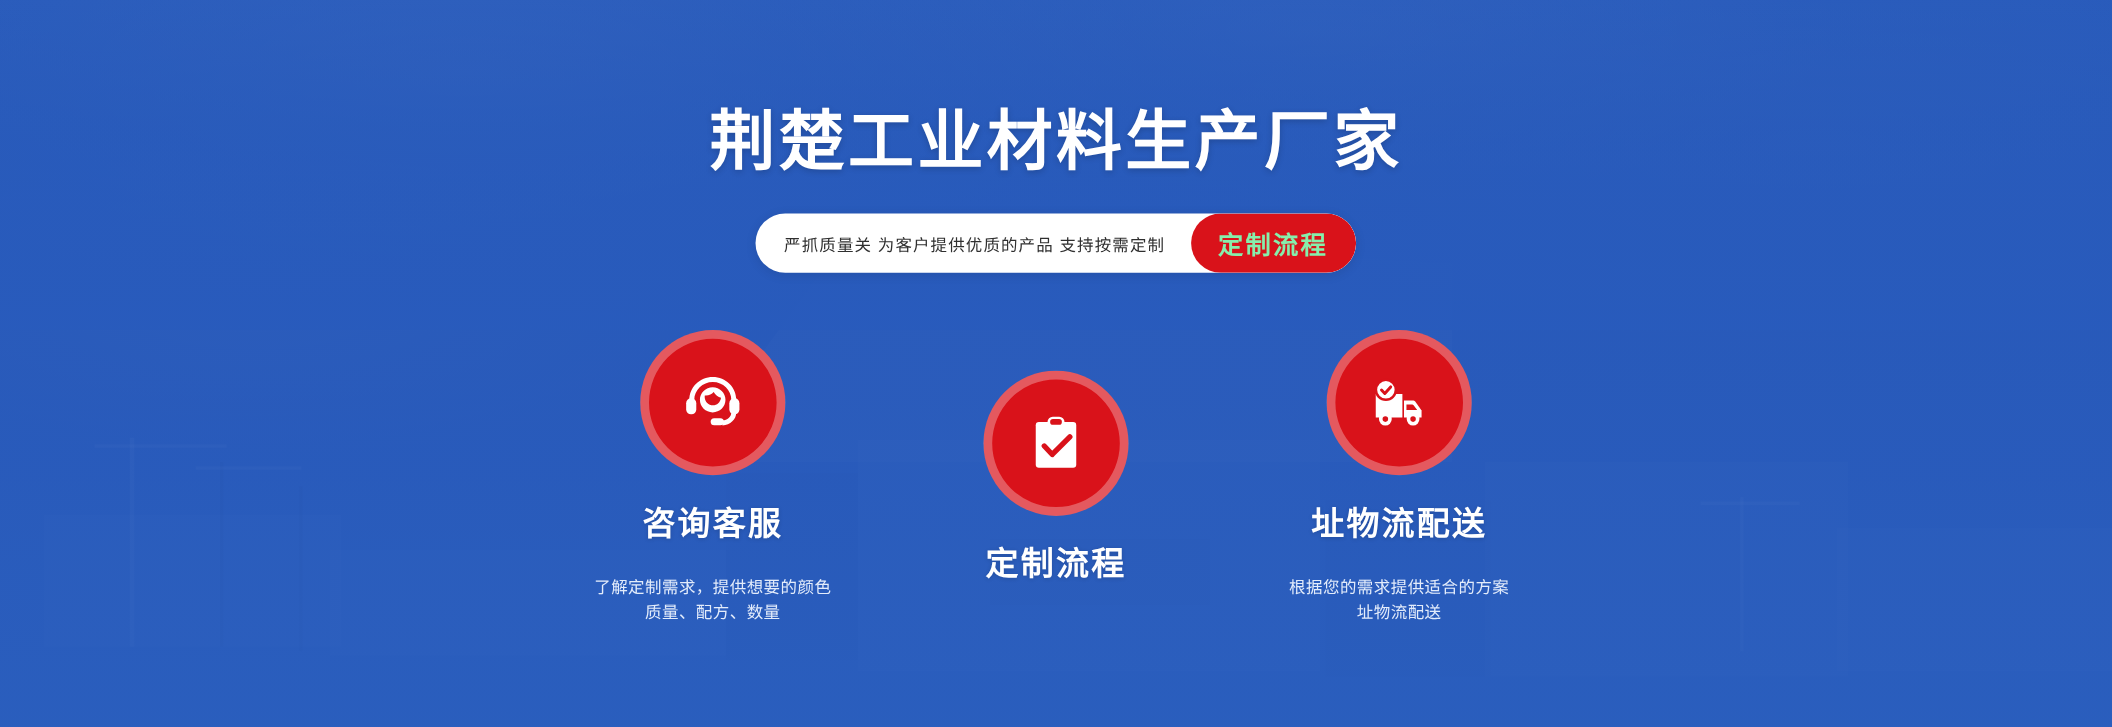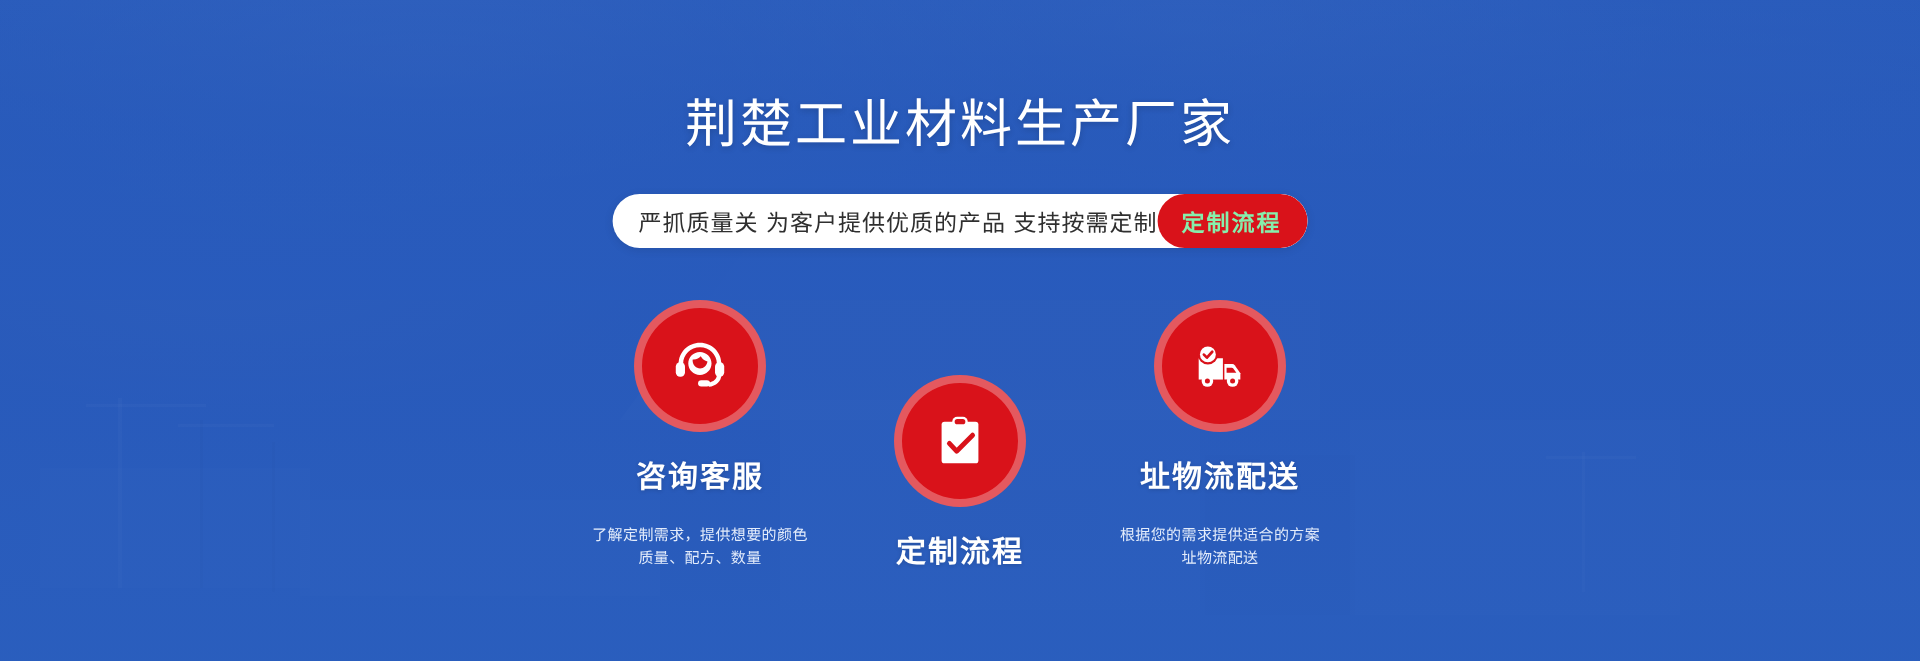--- a/index.html
+++ b/index.html
@@ -52,61 +52,63 @@
     mix-blend-mode:normal;
   }
 
   
   .content { position:relative; z-index:5; width:1920px; height:661px; }
 
   .headline {
     position:absolute; top:96px; left:0; width:100%;
     text-align:center;
     color:#ffffff;
-    font-size:52px;
-    font-weight:normal;
+    font-size:60px;
+    font-weight:bold;
     letter-spacing:3px;
     line-height:1.1;
     text-shadow:0 2px 6px rgba(0,0,0,.18);
   }
 
   .subbar {
     position:absolute; top:194px; left:50%;
     transform:translateX(-50%);
     height:54px;
     background:#ffffff;
     border-radius:27px;
     display:flex; align-items:center;
     padding-left:26px;
     overflow:hidden;
     box-shadow:0 2px 10px rgba(0,0,0,.10);
   }
   .subbar-text {
     color:#2f2f2f;
-    font-size:23px;
+    font-size:15px;
     letter-spacing:1px;
     white-space:nowrap;
+    padding-right:24px;
   }
   .subbar-cta {
     background:#d9121a;
     color:#86efac;
     font-size:23px;
     font-weight:bold;
     letter-spacing:2px;
     height:54px;
     display:flex; align-items:center;
     padding:0 26px 0 24px;
     border-radius:27px;
     white-space:nowrap;
     cursor:pointer;
   }
 
   .steps {
     position:absolute; top:300px; left:0; width:100%;
-    display:flex; justify-content:center; align-items:flex-end;
+    display:flex; justify-content:center; align-items:center;
+    gap:52px;
   }
   .step {
     width:260px;
     display:flex; flex-direction:column; align-items:center;
     text-align:center;
   }
   .step-badge {
     width:132px; height:132px;
     border-radius:50%;
     background:#d9121a;

